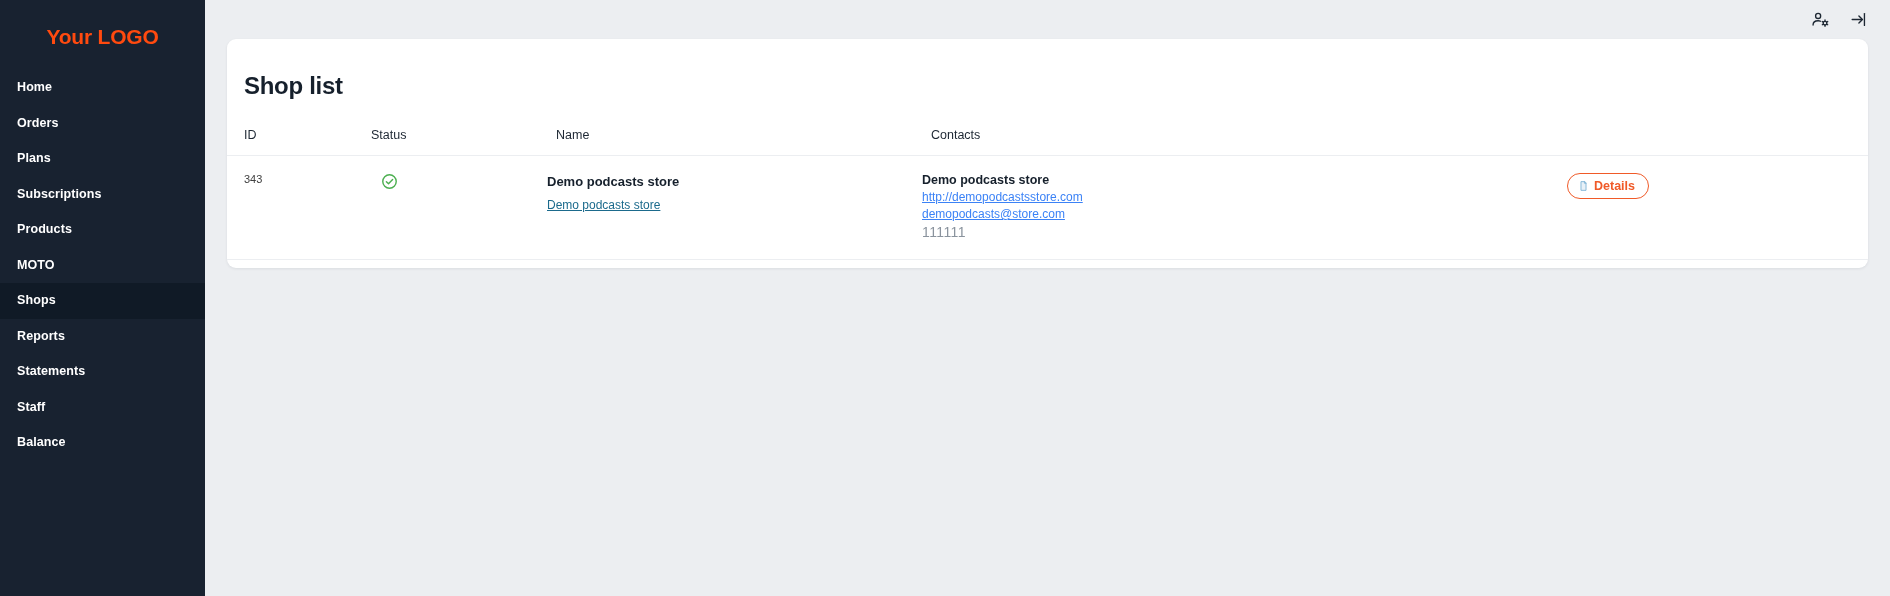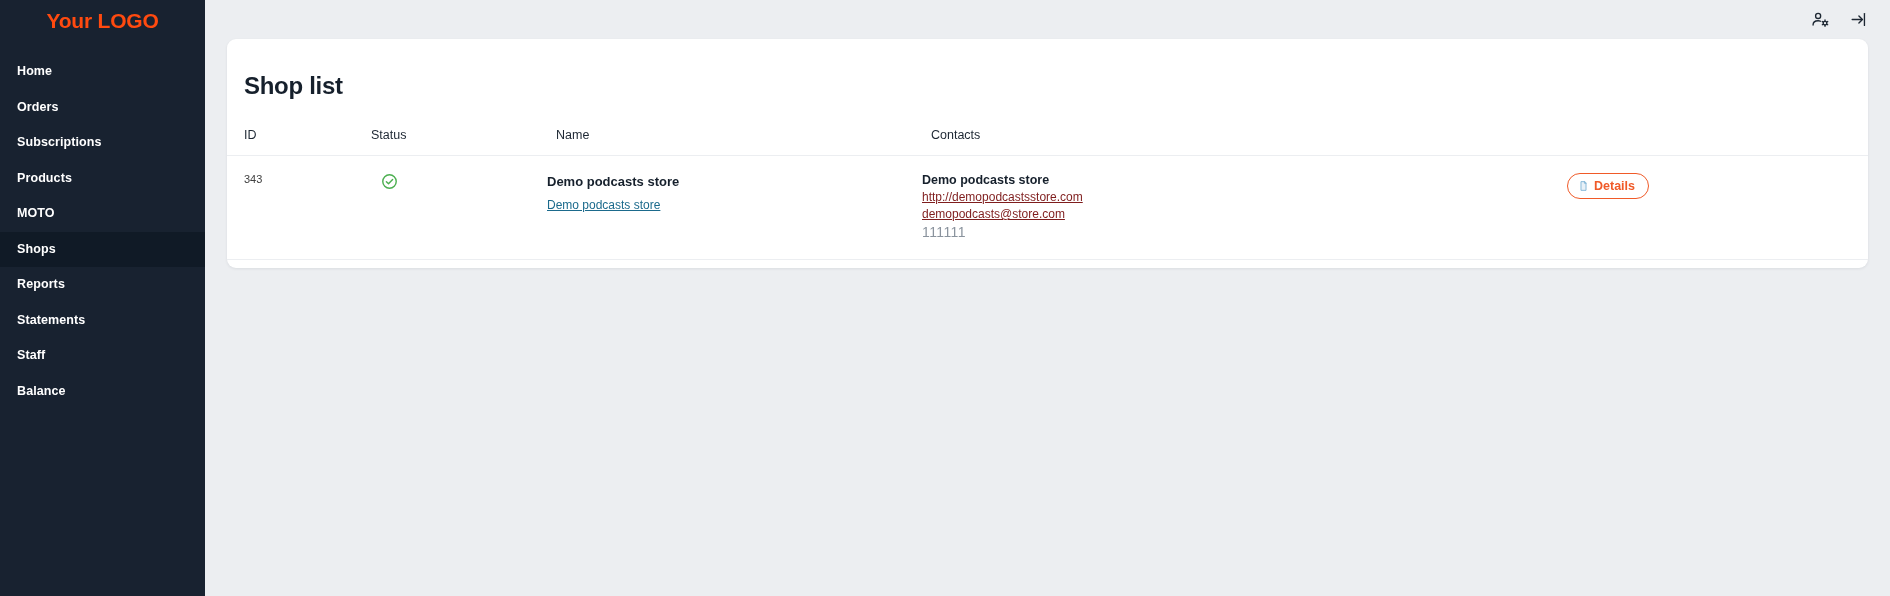--- a/index.html
+++ b/index.html
@@ -28,21 +28,21 @@
     height: 596px;
     position: relative;
     overflow: hidden;
   }
   .logo {
     color: #ff4a0f;
     font-size: 21px;
     font-weight: 700;
     letter-spacing: -0.2px;
     text-align: center;
-    padding-top: 8px;
+    padding-top: 24px;
     padding-bottom: 10px;
     line-height: 26px;
   }
   .nav { display: block; padding-top: 10px; }
   .nav-item {
     display: block;
     height: 35.5px;
     line-height: 35.5px;
     padding-left: 17px;
     color: #ffffff;
@@ -149,21 +149,21 @@
 
   .contact-name {
     font-size: 12.5px;
     font-weight: 700;
     color: #16202c;
     line-height: 15px;
   }
   .contact-link {
     display: block;
     font-size: 12px;
-    color: #7f1d1d;
+    color: #3b82f6;
     text-decoration: underline;
     line-height: 15px;
     margin-top: 2px;
     cursor: pointer;
   }
   .contact-phone {
     display: block;
     font-size: 14px;
     color: #8a939d;
     line-height: 14px;
@@ -195,20 +195,23 @@
 <div class="app">
 
   <aside class="sidebar">
     <div class="logo">Your LOGO</div>
     <nav class="nav">
       <div class="nav-item">
         <span>Home</span>
       </div>
       <div class="nav-item">
         <span>Orders</span>
+      </div>
+      <div class="nav-item">
+        <span>Plans</span>
       </div>
       <div class="nav-item">
         <span>Subscriptions</span>
       </div>
       <div class="nav-item">
         <span>Products</span>
       </div>
       <div class="nav-item">
         <span>MOTO</span>
       </div>

